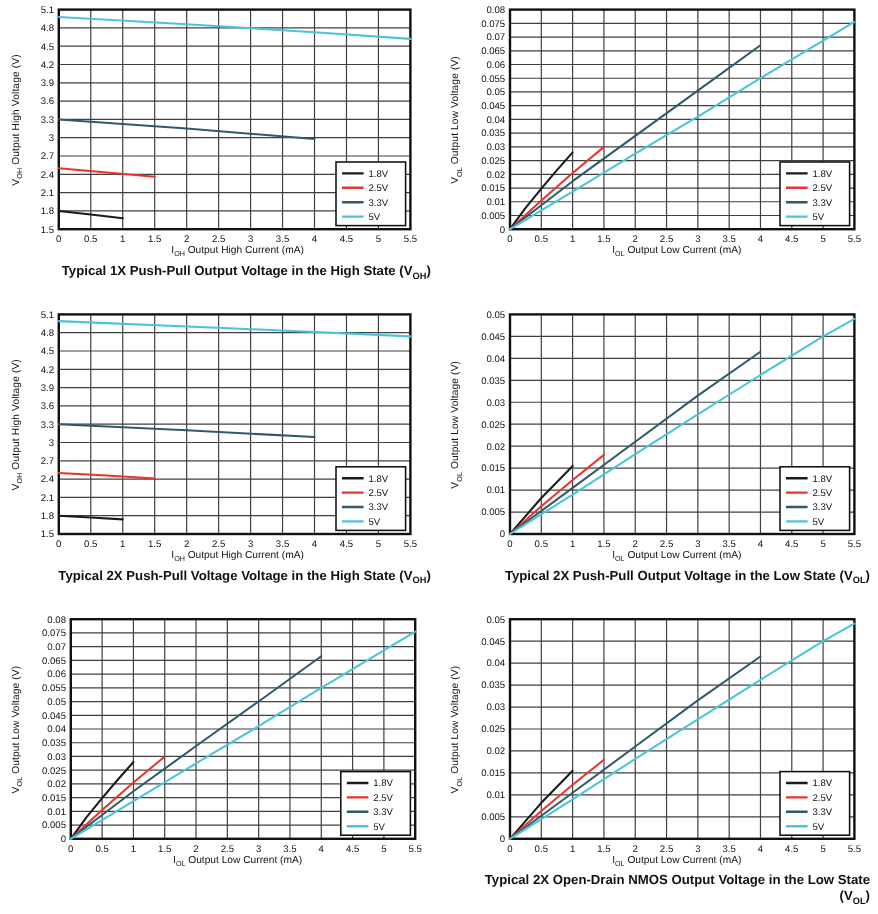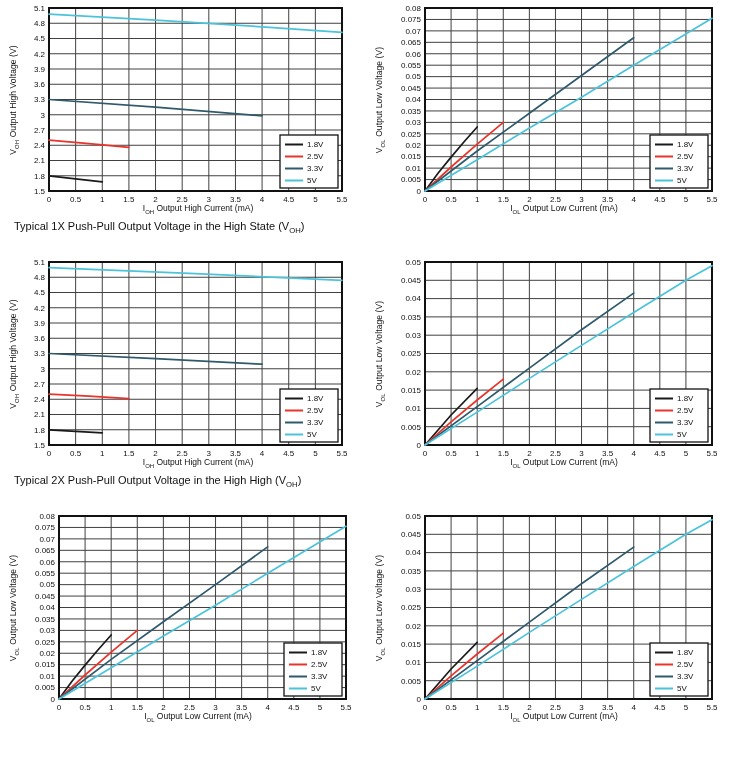--- a/index.html
+++ b/index.html
@@ -10,22 +10,22 @@
   .ylabel{
     position:absolute;left:13px;top:100px;
     transform:translate(-50%,-50%) rotate(-90deg);
     font-size:8.5px;white-space:nowrap;letter-spacing:0.1px;
   }
   .xlabel{
     position:absolute;left:40px;right:10px;top:203px;
     text-align:center;font-size:8.5px;white-space:nowrap;
   }
   .caption{
-    position:absolute;left:14px;right:28px;top:220px;
-    text-align:left;font-size:11px;font-weight:normal;line-height:13px;
+    position:absolute;left:14px;right:7px;top:220px;
+    text-align:right;font-size:11px;font-weight:bold;line-height:13px;
   }
   sub{font-size:0.7em;line-height:0;}
   svg text{font-family:"Liberation Sans",sans-serif;fill:#111;}
 </style>
 </head>
 <body>
 
 <div class="grid">
 
   <div class="cell">
@@ -235,21 +235,21 @@
           <line x1="285" y1="156.5" x2="303" y2="156.5" stroke="#e8342a" stroke-width="2"></line>
           <text x="307" y="159.3" font-size="8" fill="#111111">2.5V</text>
           <line x1="285" y1="168.5" x2="303" y2="168.5" stroke="#2f5a6c" stroke-width="2"></line>
           <text x="307" y="171.3" font-size="8" fill="#111111">3.3V</text>
           <line x1="285" y1="180.5" x2="303" y2="180.5" stroke="#4bc3da" stroke-width="2"></line>
           <text x="307" y="183.3" font-size="8" fill="#111111">5V</text>
         </g>
       </svg>
     <div class="ylabel"><span>V</span><sub>OH</sub><span> Output High Voltage (V)</span></div>
     <div class="xlabel"><span>I</span><sub>OH</sub><span> Output High Current (mA)</span></div>
-    <div class="caption"><span>Typical 2X Push-Pull Output Voltage in the High High (V</span><sub>OH</sub><span>)</span></div>
+    <div class="caption"><span>Typical 2X Push-Pull Voltage Voltage in the High State (V</span><sub>OH</sub><span>)</span></div>
   </div>
 
   <div class="cell">
     <svg class="plot" viewBox="0 0 366 254">
         <text x="59" y="202" text-anchor="middle" font-size="8" fill="#111111">0</text>
         <line x1="85.0909090909091" y1="8" x2="85.0909090909091" y2="191" stroke="#404040" stroke-width="1"></line>
         <text x="85.0909090909091" y="202" text-anchor="middle" font-size="8" fill="#111111">0.5</text>
         <line x1="111.18181818181819" y1="8" x2="111.18181818181819" y2="191" stroke="#404040" stroke-width="1"></line>
         <text x="111.18181818181819" y="202" text-anchor="middle" font-size="8" fill="#111111">1</text>
         <line x1="137.27272727272725" y1="8" x2="137.27272727272725" y2="191" stroke="#404040" stroke-width="1"></line>
@@ -301,20 +301,21 @@
           <line x1="289" y1="156.5" x2="307" y2="156.5" stroke="#e8342a" stroke-width="2"></line>
           <text x="311" y="159.3" font-size="8" fill="#111111">2.5V</text>
           <line x1="289" y1="168.5" x2="307" y2="168.5" stroke="#2f5a6c" stroke-width="2"></line>
           <text x="311" y="171.3" font-size="8" fill="#111111">3.3V</text>
           <line x1="289" y1="180.5" x2="307" y2="180.5" stroke="#4bc3da" stroke-width="2"></line>
           <text x="311" y="183.3" font-size="8" fill="#111111">5V</text>
         </g>
       </svg>
     <div class="ylabel"><span>V</span><sub>OL</sub><span> Output Low Voltage (V)</span></div>
     <div class="xlabel"><span>I</span><sub>OL</sub><span> Output Low Current (mA)</span></div>
+    <div class="caption"><span>Typical 2X Push-Pull Output Voltage in the Low State (V</span><sub>OL</sub><span>)</span></div>
   </div>
 
   <div class="cell">
     <svg class="plot" viewBox="0 0 366 254">
         <text x="59" y="202" text-anchor="middle" font-size="8" fill="#111111">0</text>
         <line x1="85.0909090909091" y1="8" x2="85.0909090909091" y2="191" stroke="#404040" stroke-width="1"></line>
         <text x="85.0909090909091" y="202" text-anchor="middle" font-size="8" fill="#111111">0.5</text>
         <line x1="111.18181818181819" y1="8" x2="111.18181818181819" y2="191" stroke="#404040" stroke-width="1"></line>
         <text x="111.18181818181819" y="202" text-anchor="middle" font-size="8" fill="#111111">1</text>
         <line x1="137.27272727272725" y1="8" x2="137.27272727272725" y2="191" stroke="#404040" stroke-width="1"></line>
@@ -443,15 +444,16 @@
           <line x1="289" y1="156.5" x2="307" y2="156.5" stroke="#e8342a" stroke-width="2"></line>
           <text x="311" y="159.3" font-size="8" fill="#111111">2.5V</text>
           <line x1="289" y1="168.5" x2="307" y2="168.5" stroke="#2f5a6c" stroke-width="2"></line>
           <text x="311" y="171.3" font-size="8" fill="#111111">3.3V</text>
           <line x1="289" y1="180.5" x2="307" y2="180.5" stroke="#4bc3da" stroke-width="2"></line>
           <text x="311" y="183.3" font-size="8" fill="#111111">5V</text>
         </g>
       </svg>
     <div class="ylabel"><span>V</span><sub>OL</sub><span> Output Low Voltage (V)</span></div>
     <div class="xlabel"><span>I</span><sub>OL</sub><span> Output Low Current (mA)</span></div>
+    <div class="caption"><span>Typical 2X Open-Drain NMOS Output Voltage in the Low State (V</span><sub>OL</sub><span>)</span></div>
   </div>
 
 </div>
 
 </body></html>

